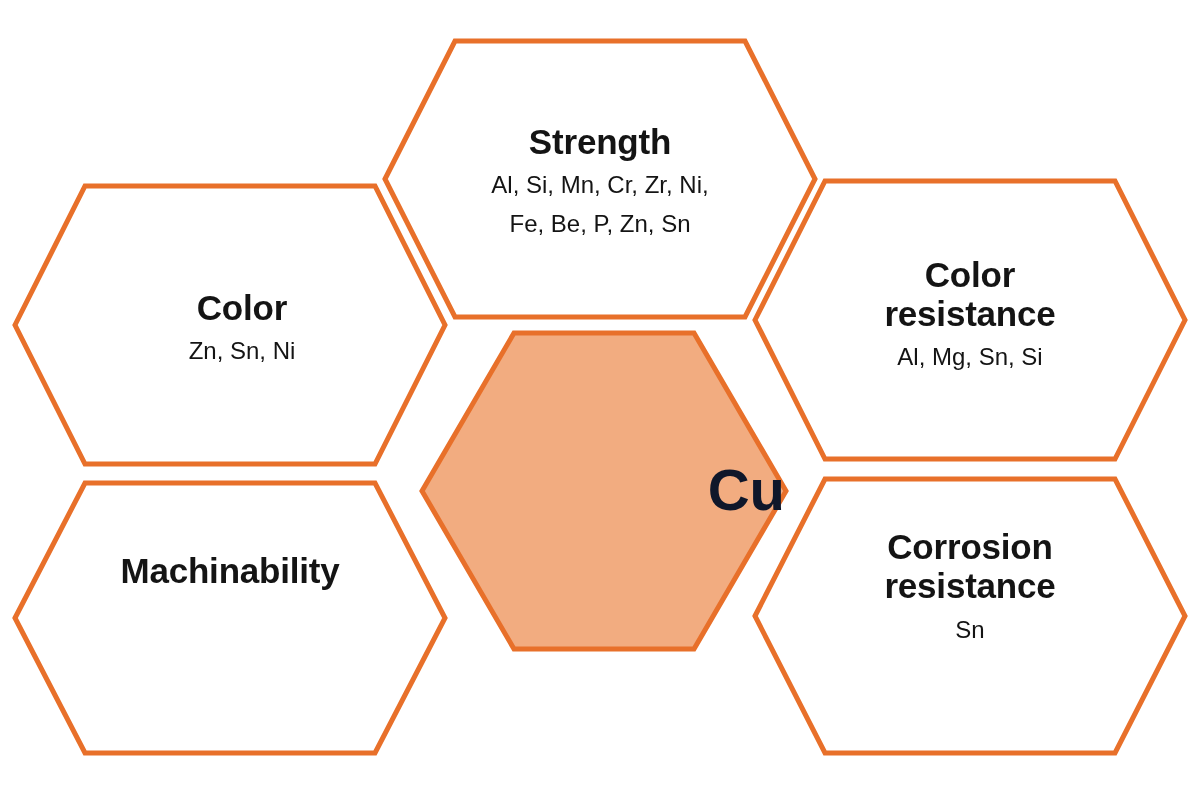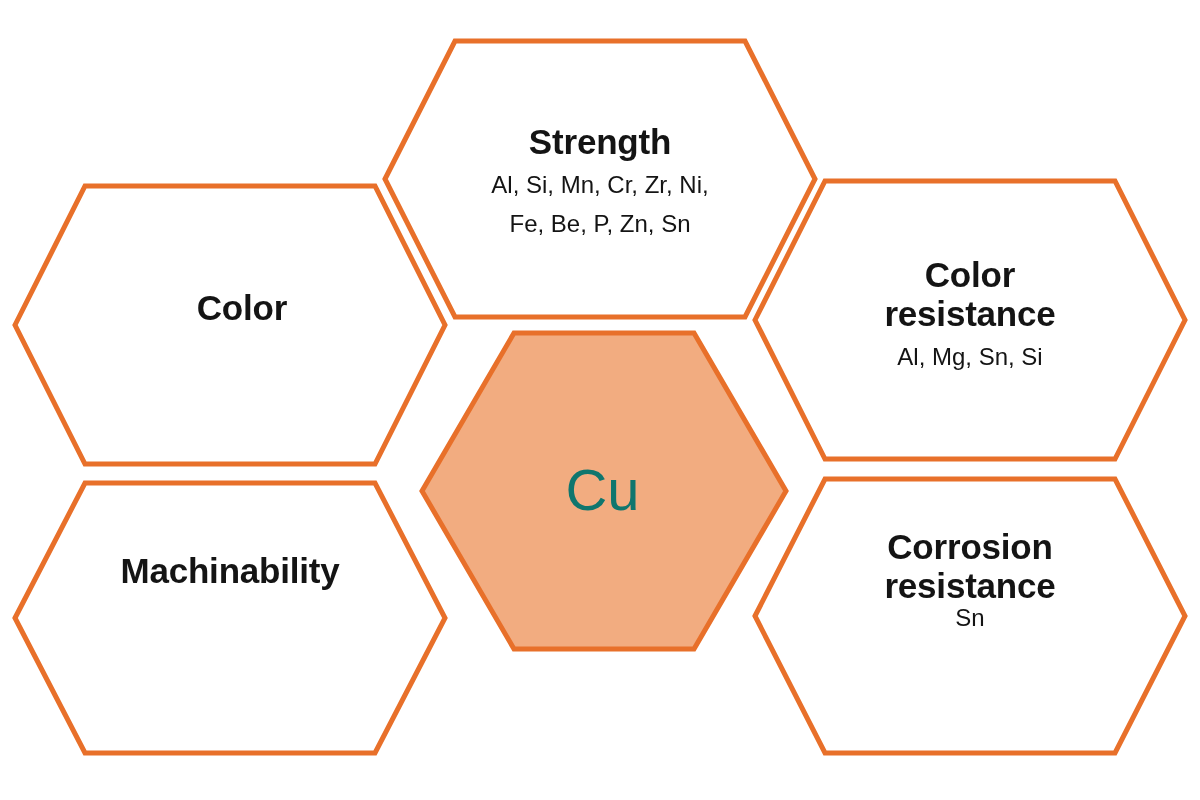--- a/index.html
+++ b/index.html
@@ -65,24 +65,25 @@
   #label-machin    { left:  40px; top: 551px;  width: 380px; }
   #label-corrosion { left: 790px; top: 527px;  width: 360px; }
 
   #label-center {
     left: 420px;
     top: 461px;
     width: 365px;
   }
   #label-center .hex-center-text {
     display: block;
-    font-weight: normal;
+    font-weight: bold;
     font-size: 58px;
-    color: #0f766e;
+    color: #0f172a;
     line-height: 1;
+    text-align: right;
   }
 </style>
 </head>
 <body>
 
 <div id="diagram-root">
 
   <svg id="hex-svg" viewBox="0 0 1200 800" xmlns="http://www.w3.org/2000/svg">
 
     <polygon class="hex-outline" points="15,325 85,186 375,186 445,325 375,464 85,464"></polygon>
@@ -99,35 +100,36 @@
   </svg>
 
   <div class="hex-label" id="label-strength">
     <span class="hex-title">Strength</span>
     <span class="hex-sub">Al, Si, Mn, Cr, Zr, Ni,</span>
     <span class="hex-sub" style="margin-top:12px">Fe, Be, P, Zn, Sn</span>
   </div>
 
   <div class="hex-label" id="label-color">
     <span class="hex-title">Color</span>
+    <span class="hex-sub">Zn, Sn, Ni</span>
   </div>
 
   <div class="hex-label" id="label-wear">
     <span class="hex-title">Color</span>
     <span class="hex-title">resistance</span>
     <span class="hex-sub">Al, Mg, Sn, Si</span>
   </div>
 
   <div class="hex-label" id="label-machin">
     <span class="hex-title">Machinability</span>
   </div>
 
   <div class="hex-label" id="label-corrosion">
     <span class="hex-title">Corrosion</span>
     <span class="hex-title">resistance</span>
-    <span class="hex-sub" style="margin-top:0">Sn</span>
+    <span class="hex-sub" style="margin-top:12px">Sn</span>
   </div>
 
   <div class="hex-label" id="label-center">
     <span class="hex-center-text">Cu</span>
   </div>
 
 </div>
 
 </body></html>

